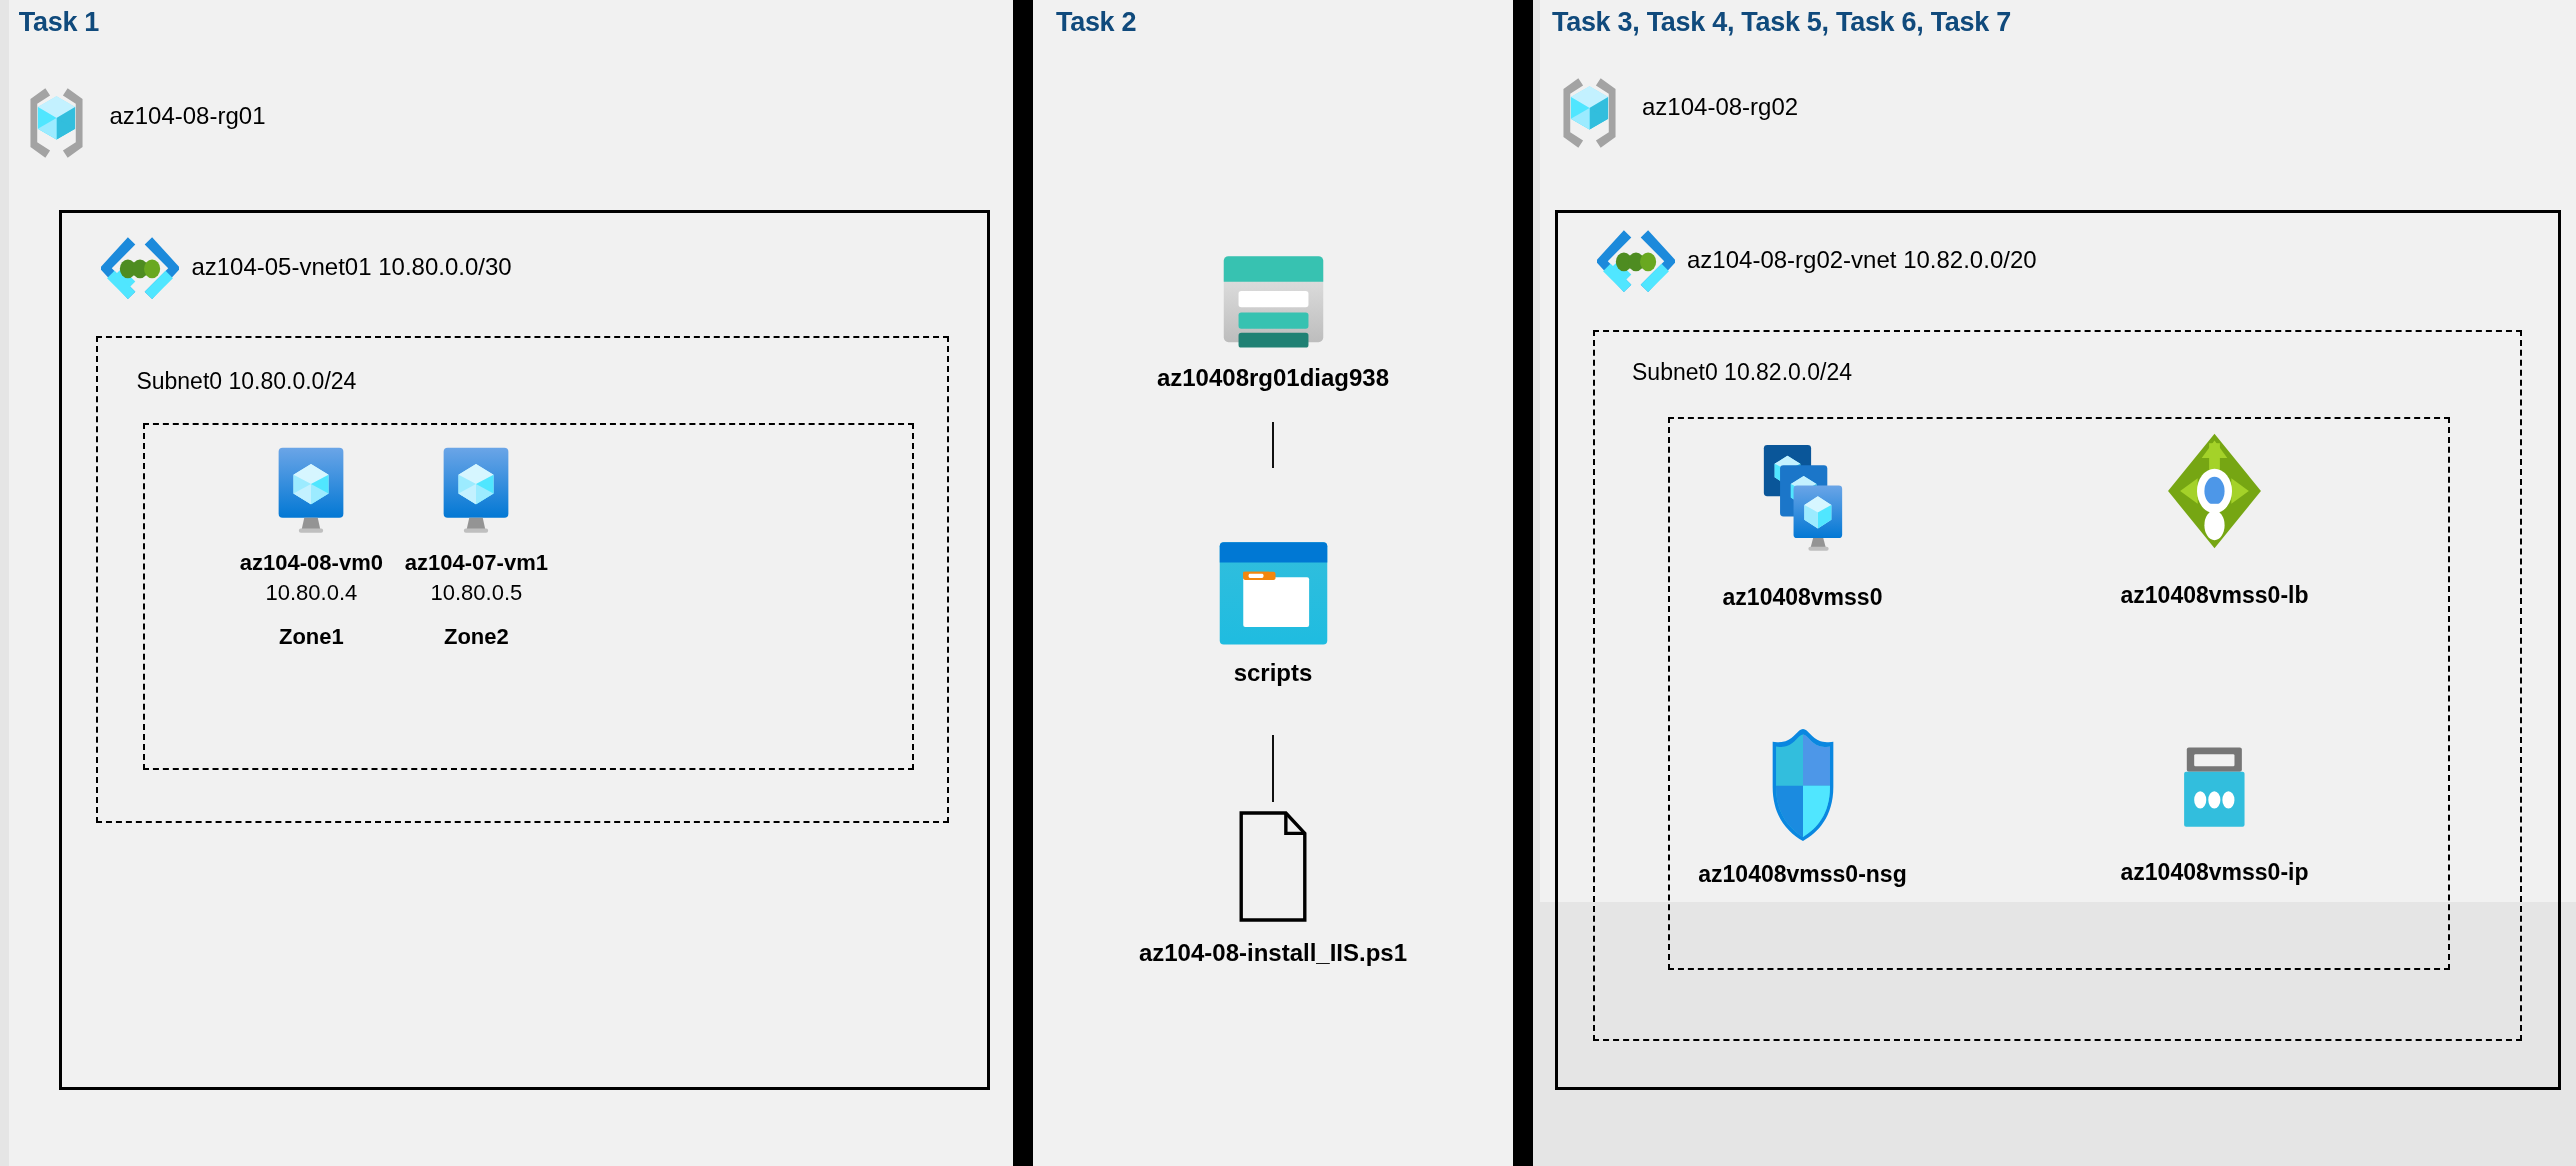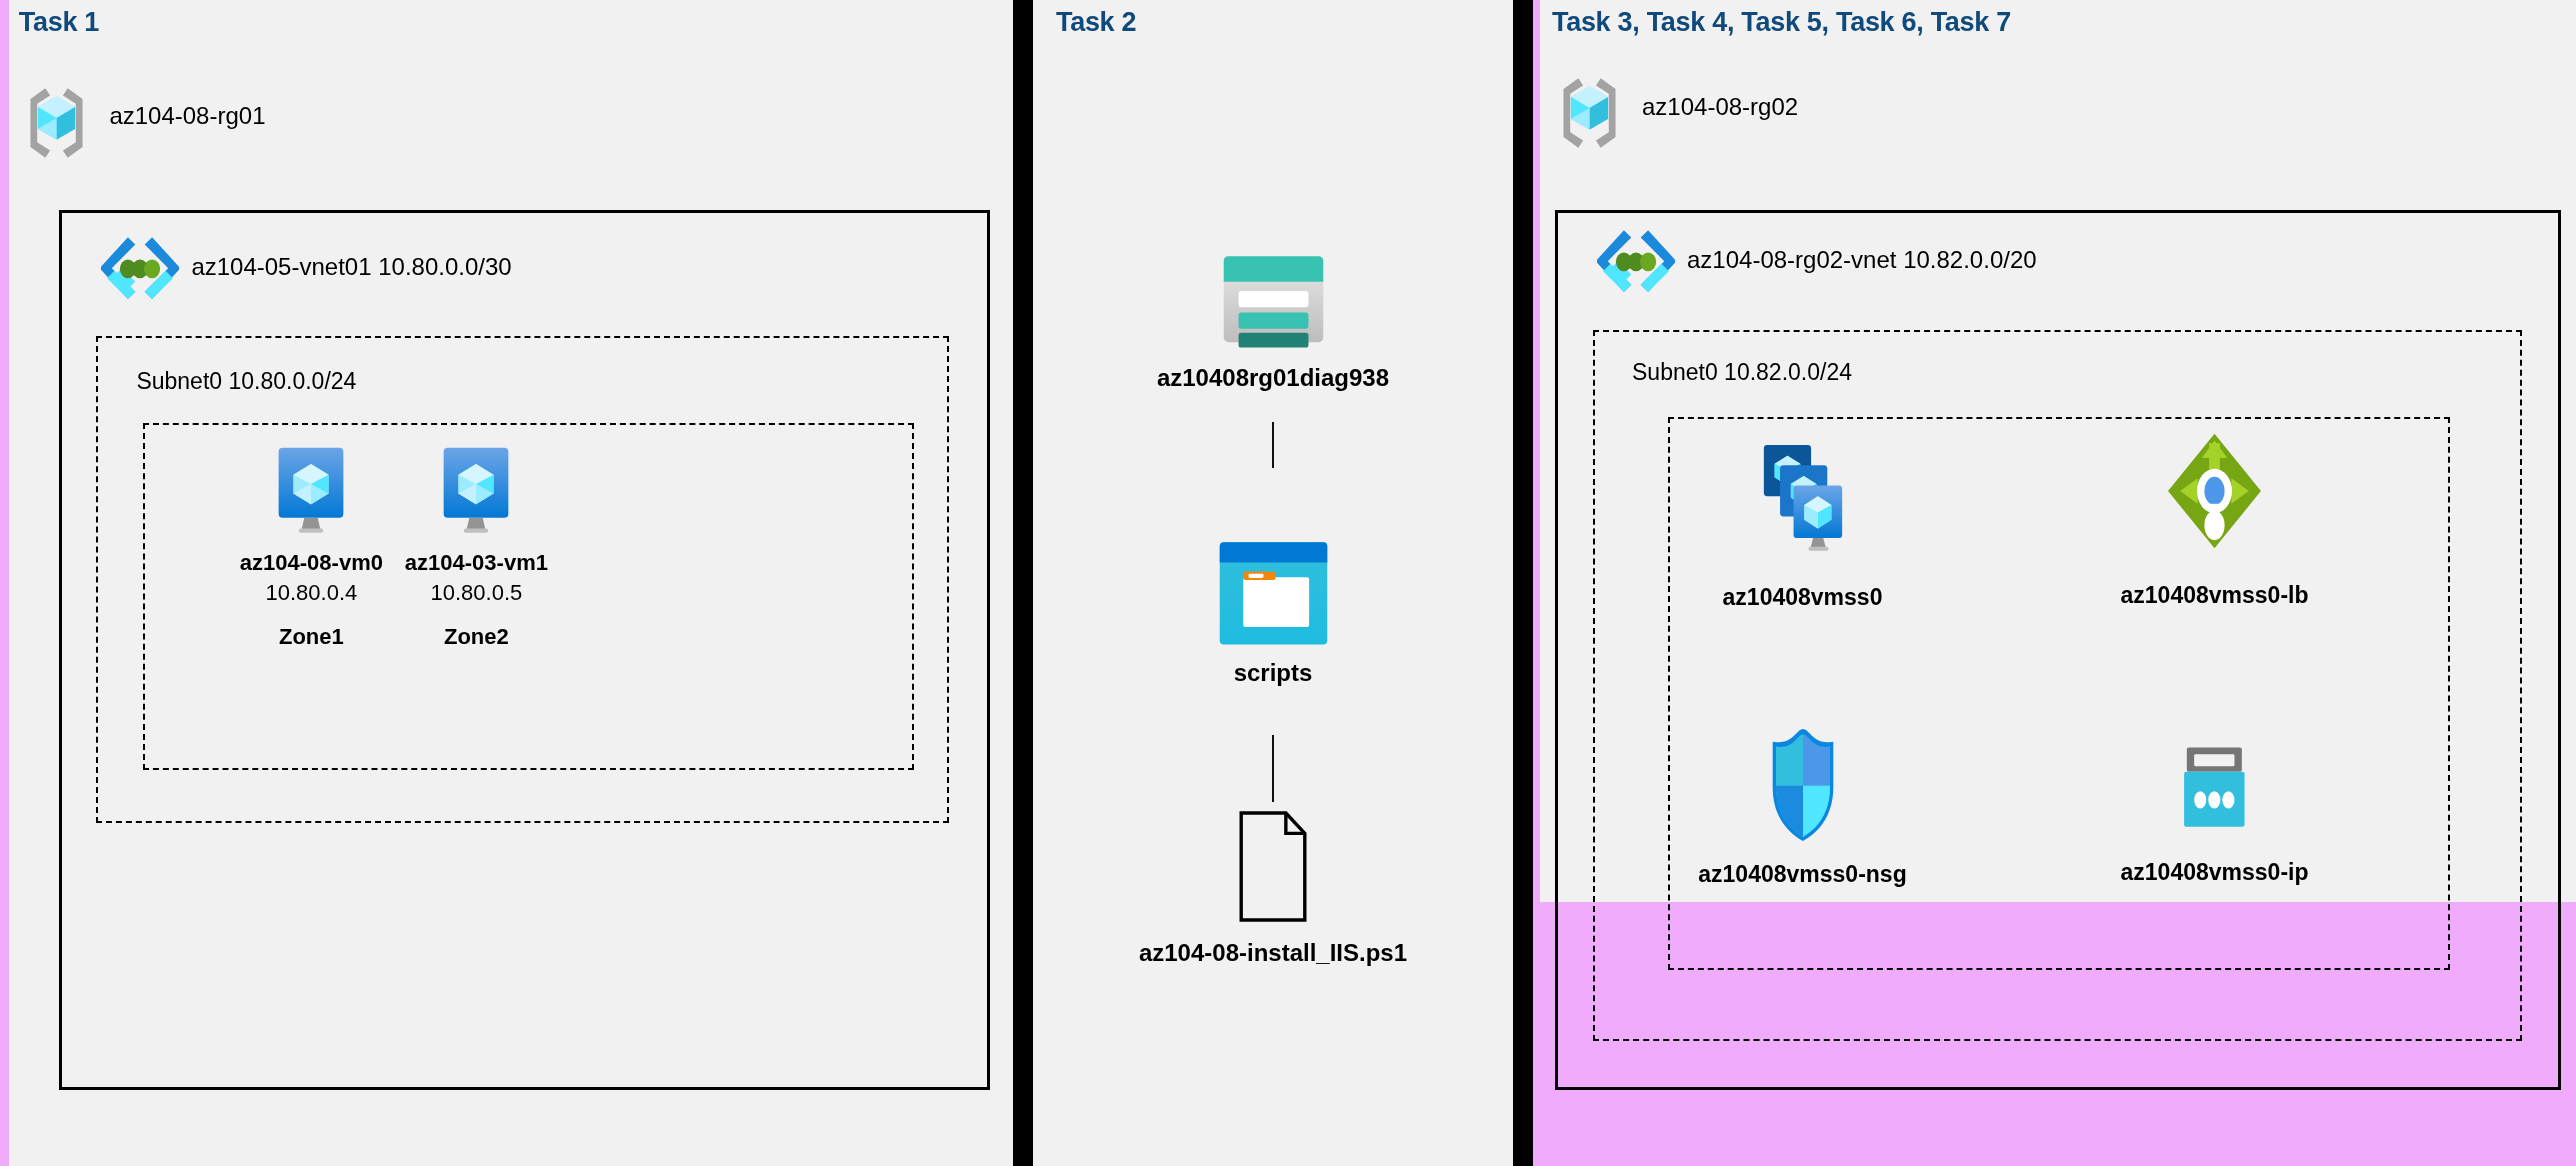--- a/index.html
+++ b/index.html
@@ -7,21 +7,21 @@
     padding: 0;
     background: #ffffff;
   }
   body {
     font-family: "Liberation Sans", sans-serif;
   }
   #canvas {
     position: relative;
     width: 2576px;
     height: 1166px;
-    background: #f0abfc;
+    background: #e5e5e5;
     overflow: hidden;
   }
 
   
   .panel {
     position: absolute;
     background: #f1f1f1;
   }
   #panel-task1   { left: 9.4px;   top: 0px;  width: 1004px; height: 1166px; }
   #panel-task2   { left: 1033px; top: 0px;  width: 480px;  height: 1166px; }
@@ -193,21 +193,21 @@
           <path d="M62 28 L88 44 L88 72 L62 88 L36 72 L36 44 Z" fill="#C3F1FF"></path>
           <path d="M62 28 L88 44 L62 58 L36 44 Z" fill="#D6F6FF"></path>
           <path d="M62 58 L88 44 L88 72 L62 88 Z" fill="#50E6FF"></path>
           <path d="M62 58 L88 72 L62 88 Z" fill="#9CEBFF"></path>
           <path d="M36 44 L62 58 L62 88 L36 72 Z" fill="#9CEBFF"></path>
           <path d="M36 72 L62 58 L62 88 Z" fill="#C3F1FF"></path>
           <path d="M52 108 L72 108 L76 126 L48 126 Z" fill="#949494"></path>
           <rect x="44" y="124" width="36" height="6" rx="3" fill="#BFBFBF"></rect>
         </svg>
       </div>
-      <div class="node-name" style="margin-top:15px;">az104-03-vm1</div>
+      <div class="node-name" style="margin-top:15px;">az104-07-vm1</div>
       <div class="node-sub">10.80.0.5</div>
       <div class="node-zone">Zone2</div>
     </div>
 
   </div>
 
   <div class="divider" id="divider-left"></div>
   <div class="divider" id="divider-right"></div>
 
   <div class="panel" id="panel-task2">

